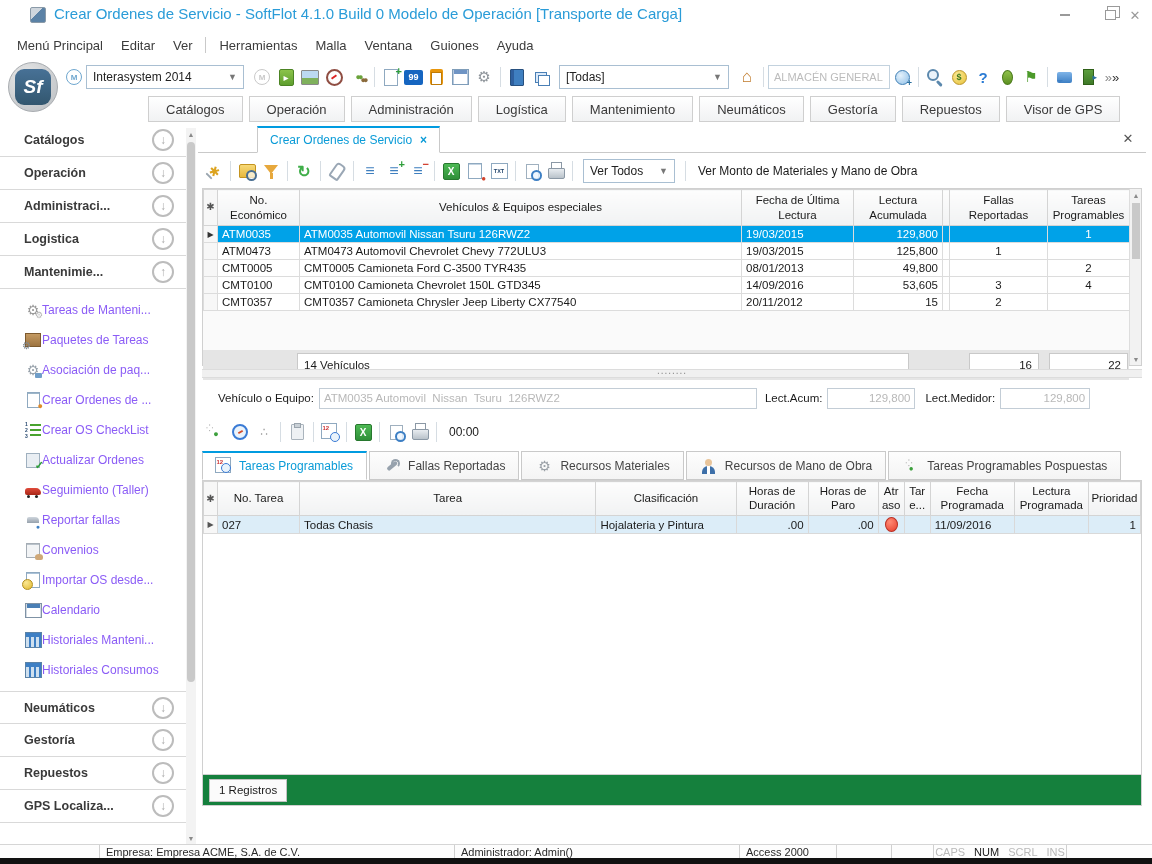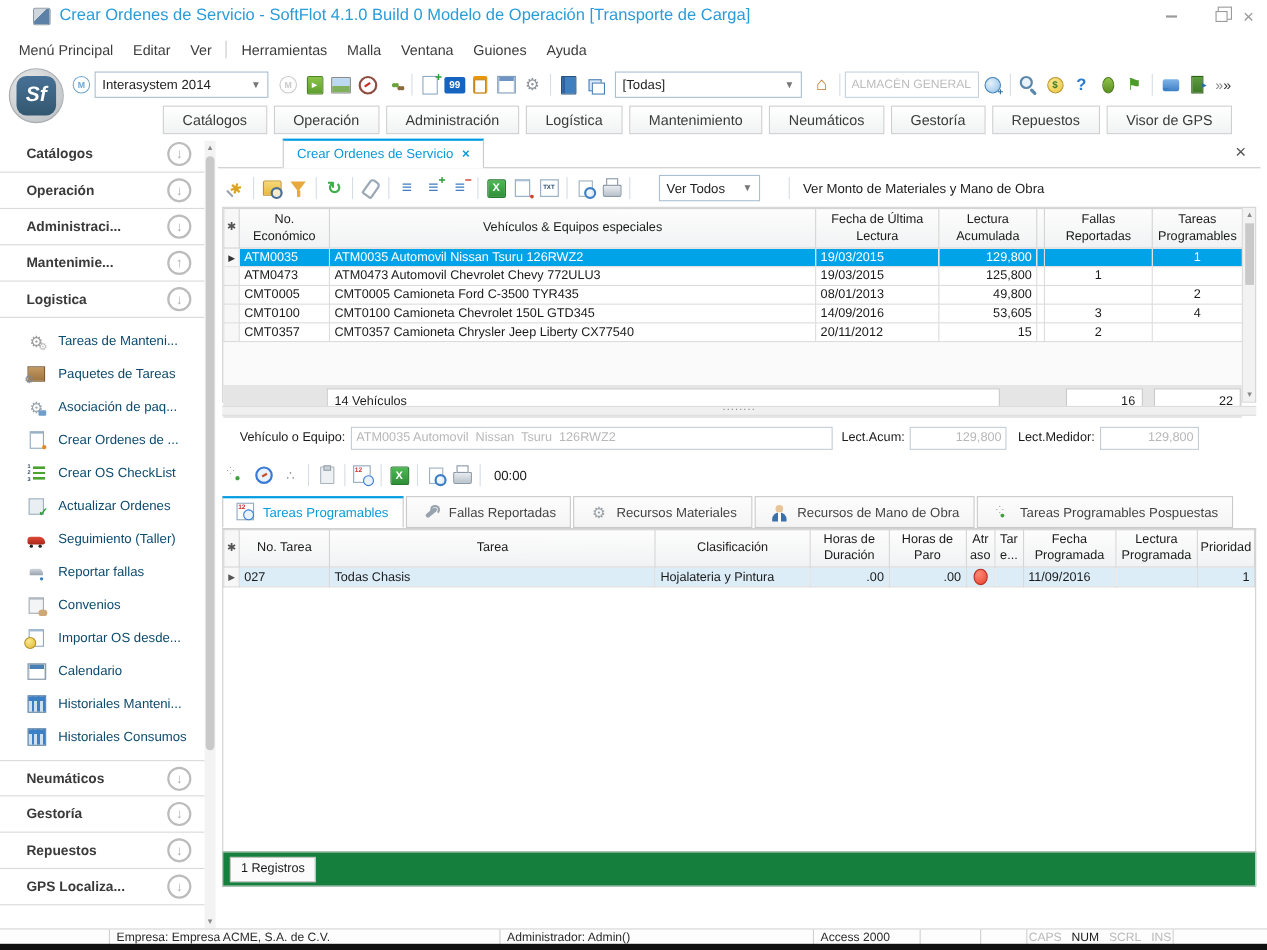--- a/index.html
+++ b/index.html
@@ -98,21 +98,21 @@
     border:1px solid #cfcfcf; background:linear-gradient(#ffffff,#f1f2f3); }
 
   
   #sidebar { position:absolute; top:124px; left:0; width:186px; height:720px; background:#fff; }
   .sect { height:33px; display:flex; align-items:center; padding:0 12px 0 24px; border-bottom:1px solid #d9d9d9; }
   .sect .lbl { font-size:12.5px; font-weight:bold; color:#3a3a3a; white-space:nowrap; }
   .carrow { margin-left:auto; width:22px; height:22px; border:2px solid #bcbcbc; border-radius:50%;
     color:#ababab; font-size:12px; display:flex; align-items:center; justify-content:center; flex:0 0 auto;}
   .carrow.down::before { content:'↓'; } .carrow.up::before { content:'↑'; }
   #sidebar-items { padding:6px 0; }
-  .sitem { height:30px; display:flex; align-items:center; padding-left:24px; gap:11px; font-size:12px; color:#0c4a6e; white-space:nowrap; }
+  .sitem { height:30px; display:flex; align-items:center; padding-left:24px; font-size:12px; color:#8b5cf6; white-space:nowrap; }
   .si { width:18px; height:18px; position:relative; display:inline-flex; align-items:center; justify-content:center; flex:0 0 auto; }
   .si-gears::before { content:'⚙'; font-size:14px; color:#9a9a9a; }
   .si-gears::after { content:'⚙'; position:absolute; font-size:9px; color:#b5b5b5; right:-1px; bottom:-1px; }
   .si-package::before { content:''; width:14px; height:12px; background:linear-gradient(#c49a62,#9e7440); border:1px solid #7d5a2e; }
   .si-package::after { content:'⚙'; position:absolute; left:-2px; bottom:-2px; font-size:10px; color:#7f8a94; }
   .si-gearlink::before { content:'⚙'; font-size:14px; color:#98a2ab; }
   .si-gearlink::after { content:''; position:absolute; right:0; bottom:1px; width:7px; height:5px; background:#6f9ec9; border-radius:1px; }
   .si-docperson::before { content:''; width:11px; height:14px; background:#fff; border:1px solid #8fa9c0;
     box-shadow:inset 0 3px 0 -2px #9db6c9, inset 0 6px 0 -5px #c5d4e2; }
   .si-docperson::after { content:'●'; position:absolute; right:-1px; bottom:-2px; color:#e08a2a; font-size:9px; }
@@ -173,21 +173,21 @@
     width:15px; height:15px; border-radius:2px; border:1px solid #27782e; display:flex; align-items:center; justify-content:center; }
   .i-note::before { content:''; width:12px; height:14px; background:#fff; border:1px solid #8fa9c0;
     box-shadow:inset 0 3px 0 -2px #c5d4e2; }
   .i-note::after { content:'●'; position:absolute; right:0; bottom:-1px; font-size:8px; color:#d2452e; }
   .i-txt::before { content:'TXT'; font-size:5.5px; font-weight:bold; color:#26476e; background:#fff; border:1px solid #8fa9c0;
     width:15px; height:14px; display:flex; align-items:center; justify-content:center; }
   .i-preview::before { content:''; width:11px; height:13px; background:#fff; border:1px solid #9fb0bf; }
   .i-preview::after { content:''; position:absolute; right:1px; bottom:1px; width:7px; height:7px; border:2px solid #3d7fc4; border-radius:50%; background:rgba(235,245,255,.8); }
   .i-print::before { content:''; width:15px; height:9px; background:linear-gradient(#e8ecf0,#b9c2ca); border:1px solid #8b98a5; border-radius:1px 1px 2px 2px; margin-top:4px; }
   .i-print::after { content:''; position:absolute; top:2px; width:9px; height:5px; background:#fff; border:1px solid #8b98a5; }
-  #view-combo { width:92px; height:24px; margin:0 22px; }
+  #view-combo { width:92px; height:24px; margin:0 6px; }
   #view-label { font-size:12px; color:#1a1a1a; margin-left:8px; white-space:nowrap; }
 
   
   #veh-grid { position:absolute; left:4px; top:62px; width:940px; height:178px; background:#fafafa; border:1px solid #d0d0d0; }
   #veh-grid table { border-collapse:collapse; table-layout:fixed; width:926px; background:#fff; }
   #veh-grid th { background:linear-gradient(#fdfdfd,#f1f2f3); border:1px solid #d4d4d4; font-weight:normal;
     font-size:11.5px; color:#1a1a1a; height:36px; padding:1px 3px; line-height:1.25; }
   #veh-grid td { border:1px solid #dcdcdc; font-size:11.5px; height:17px; padding:0 4px; white-space:nowrap; overflow:hidden; color:#1a1a1a; }
   #veh-grid .ind { background:#f7f7f7; text-align:center; color:#555; font-size:8px; padding:0; }
   #veh-grid th.ind { font-size:10px; }
@@ -362,26 +362,26 @@
   </div>
   <div class="sect">
     <span class="lbl">Operación</span>
     <span class="carrow down"></span>
   </div>
   <div class="sect">
     <span class="lbl">Administraci...</span>
     <span class="carrow down"></span>
   </div>
   <div class="sect">
+    <span class="lbl">Logistica</span>
+    <span class="carrow down"></span>
+  </div>
+  <div class="sect">
     <span class="lbl">Mantenimie...</span>
     <span class="carrow up"></span>
-  </div>
-  <div class="sect">
-    <span class="lbl">Logistica</span>
-    <span class="carrow down"></span>
   </div>
 
   <div id="sidebar-items">
     <div class="sitem">
       <span class="si si-gears"></span>
       <span>Tareas de Manteni...</span>
     </div>
     <div class="sitem">
       <span class="si si-package"></span>
       <span>Paquetes de Tareas</span>

